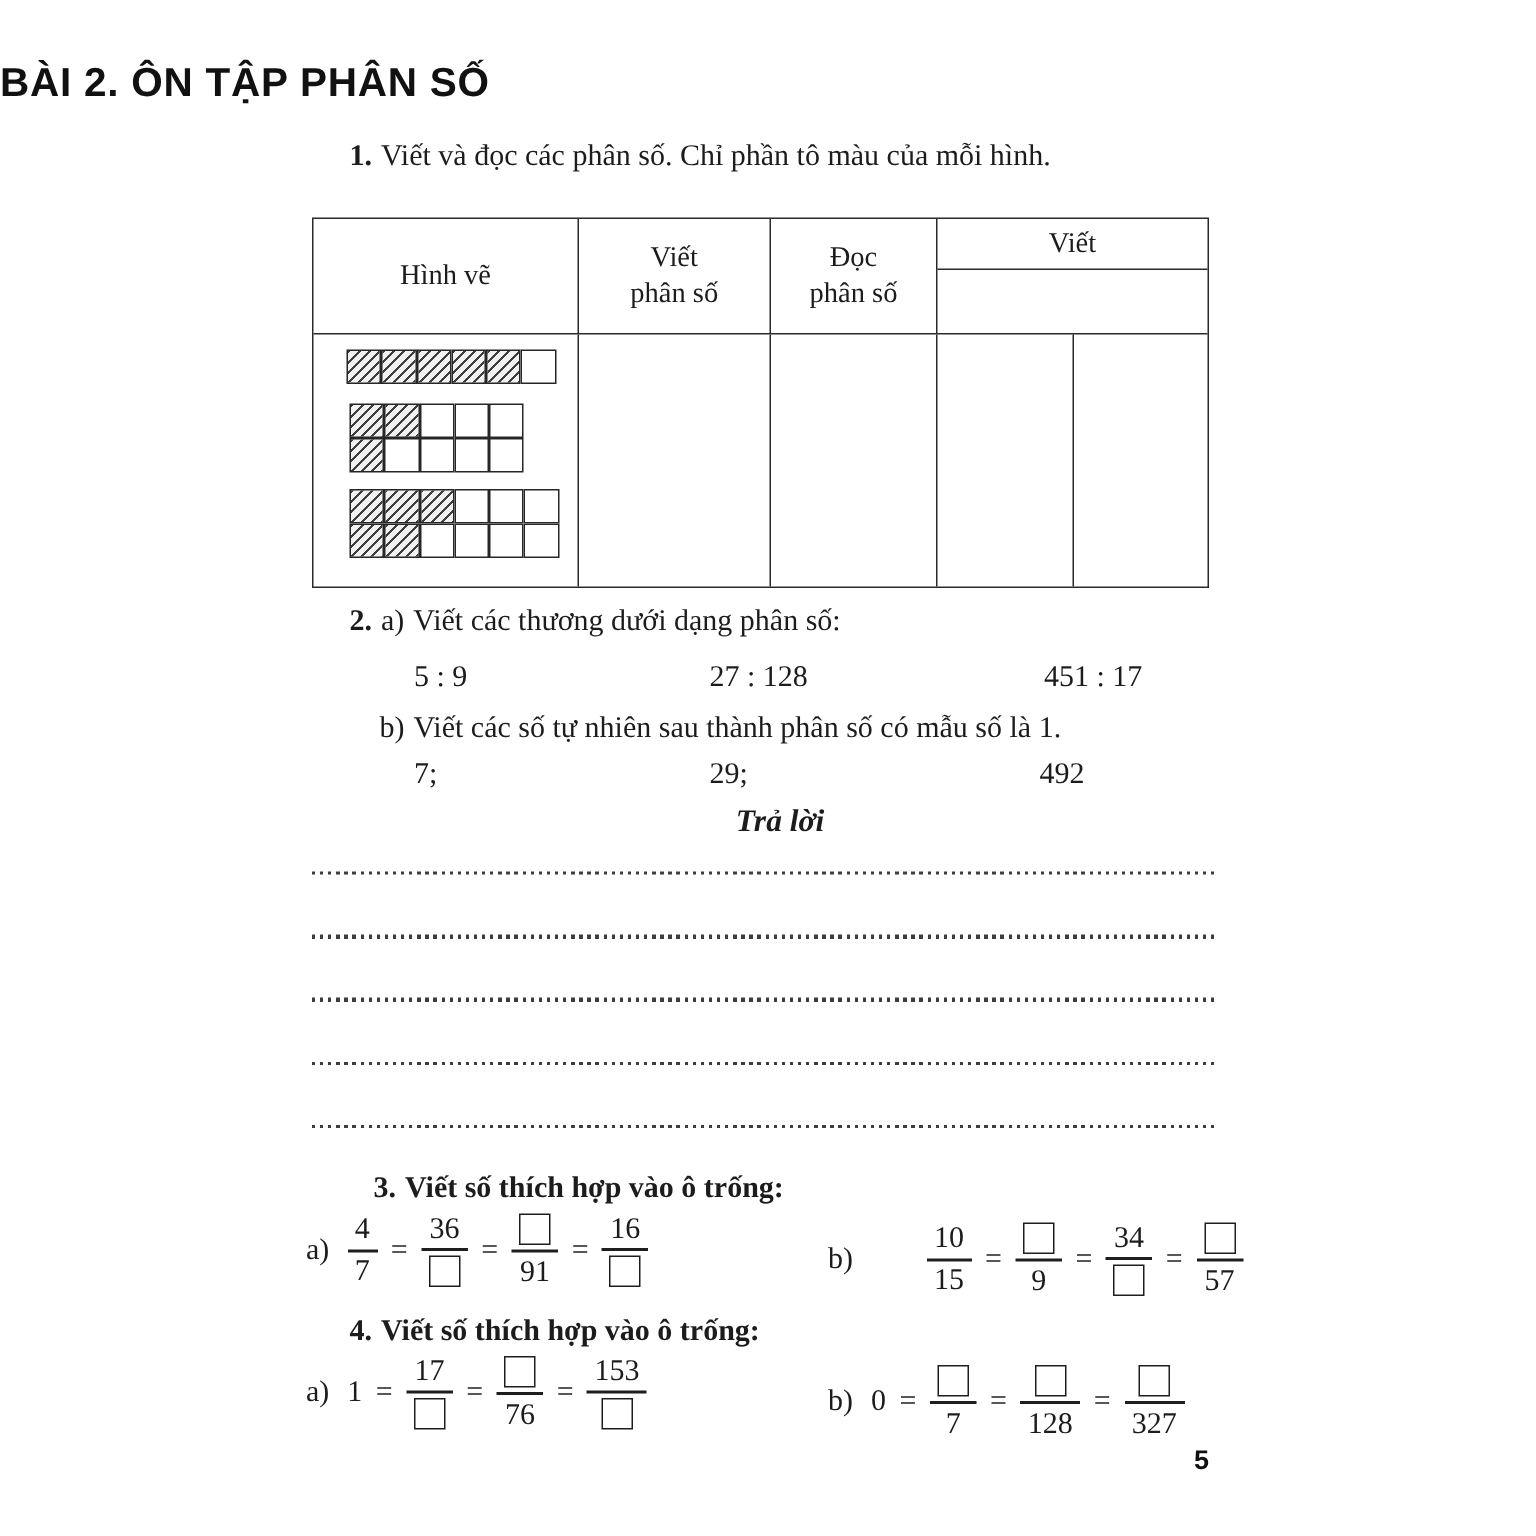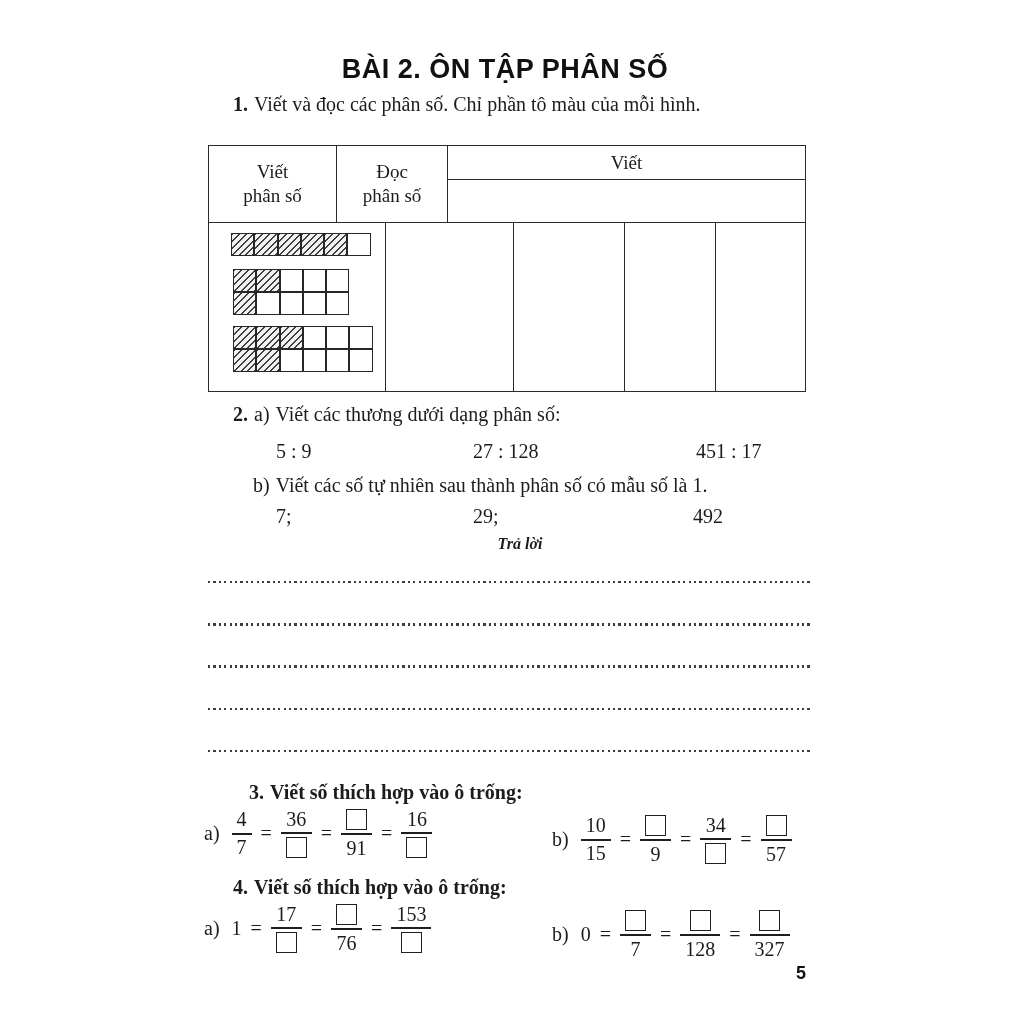--- a/index.html
+++ b/index.html
@@ -1,20 +1,20 @@
 <!DOCTYPE html>
 <html><head>
 <meta charset="utf-8">
 <style>
   * { box-sizing: border-box; margin: 0; padding: 0; }
   html,body { width:1024px; height:1024px; background:#ffffff; }
   body { position:relative; font-family:"Liberation Serif", serif; color:#1c1c1c; overflow:hidden; }
 
-  .page-title { position:absolute; top:40px; left:0; width:1010px; text-align:center;
-    font-family:"Liberation Sans", sans-serif; font-weight:700; font-size:27px; letter-spacing:0.5px; color:#111;margin-top:14px; }
+  .page-title { position:absolute; top:40px; left:0; width:1010px; text-align:left;
+    font-family:"Liberation Sans", sans-serif; font-weight:700; font-size:27px; letter-spacing:0.5px; color:#111; }
 
   .textline { position:absolute; font-size:20px; white-space:nowrap;margin-left:48px; }
   .textline b { margin-right:6px; }
   .lbl { margin-right:6px; }
 
   
   .ex-table { position:absolute; left:208px; top:145px; width:598px; height:247px;
     border:1.8px solid #2a2a2a; display:flex; flex-direction:column; font-size:19px; }
   .t-header { display:flex; height:77px; border-bottom:1.8px solid #2a2a2a; }
   .hcell { display:flex; align-items:center; justify-content:center; text-align:center; line-height:1.25;
@@ -33,21 +33,21 @@
   .figure { position:absolute; display:grid; }
   .fig0 { left:22px; top:10px; }
   .fig1 { left:24px; top:46px; }
   .fig2 { left:24px; top:103px; }
   .cell { width:23.3px; height:23px; border:1.1px solid #262626; background:#fff; }
   .shaded { background-color:#f1f1f1;
     background-image:repeating-linear-gradient(135deg,#3e3e3e 0 1.4px,rgba(255,255,255,0) 1.4px 4.8px); }
 
   
   .answer-title { position:absolute; top:535px; left:0; width:1010px; text-align:center;
-    font-weight:700; font-style:italic; font-size:16px;padding-left:30px; }
+    font-weight:700; font-style:italic; font-size:21px;padding-left:30px; }
   .dotted-wrap { position:absolute; left:208px; top:581px; width:603px; }
   .dotline { height:2.4px; margin-bottom:39.8px;
     background:repeating-linear-gradient(90deg,#3d3d3d 0 2.2px,rgba(255,255,255,0) 2.2px 5.4px); }
 
   
   .eqrow { position:absolute; display:flex; align-items:center; font-size:20px; }
   .eqlabel { margin-right:12px; }
   .eqs { margin:0 9px; }
   .frac { display:inline-flex; flex-direction:column; align-items:center; }
   .fnum,.fden { padding:0 5px; min-height:26px; display:flex; align-items:center; justify-content:center; line-height:1.05; }
@@ -62,20 +62,21 @@
 <body>
 
 <div class="page-title">BÀI 2. ÔN TẬP PHÂN SỐ</div>
 
 <div class="textline" style="left:185px; top:93px;">
   <b>1.</b><span>Viết và đọc các phân số. Chỉ phần tô màu của mỗi hình.</span>
 </div>
 
 <div class="ex-table">
   <div class="t-header">
+    <div class="hcell c1">Hình vẽ</div>
     <div class="hcell c2">
       <span>Viết</span>
       <span>phân số</span>
     </div>
     <div class="hcell c3">
       <span>Đọc</span>
       <span>phân số</span>
     </div>
     <div class="vgroup">
       <div class="vtop">Viết</div>
@@ -174,21 +175,21 @@
       <span class="eqs">=</span>
       <span class="frac">
         <span class="fnum">16</span>
         <span class="fbar"></span>
         <span class="blank"></span>
       </span>
     </span>
 </div>
 <div class="eqrow" style="left:552px; top:812px;">
   <span class="eqlabel">b)</span>
-  <span class="eqterms" style="display:flex;align-items:center;">
+  <span class="eqterms" style="display:flex;align-items:center;margin-left:37px;">
       <span class="frac">
         <span class="fnum">10</span>
         <span class="fbar"></span>
         <span class="fden">15</span>
       </span>
       <span class="eqs">=</span>
       <span class="frac">
         <span class="blank"></span>
         <span class="fbar"></span>
         <span class="fden">9</span>

